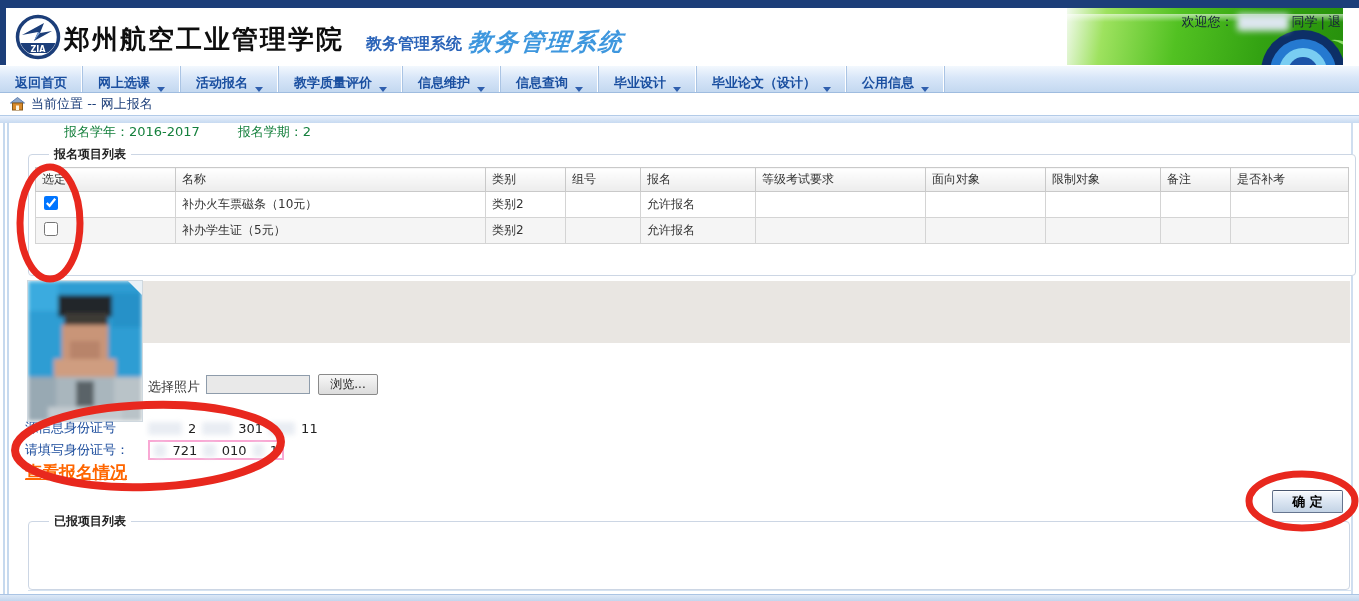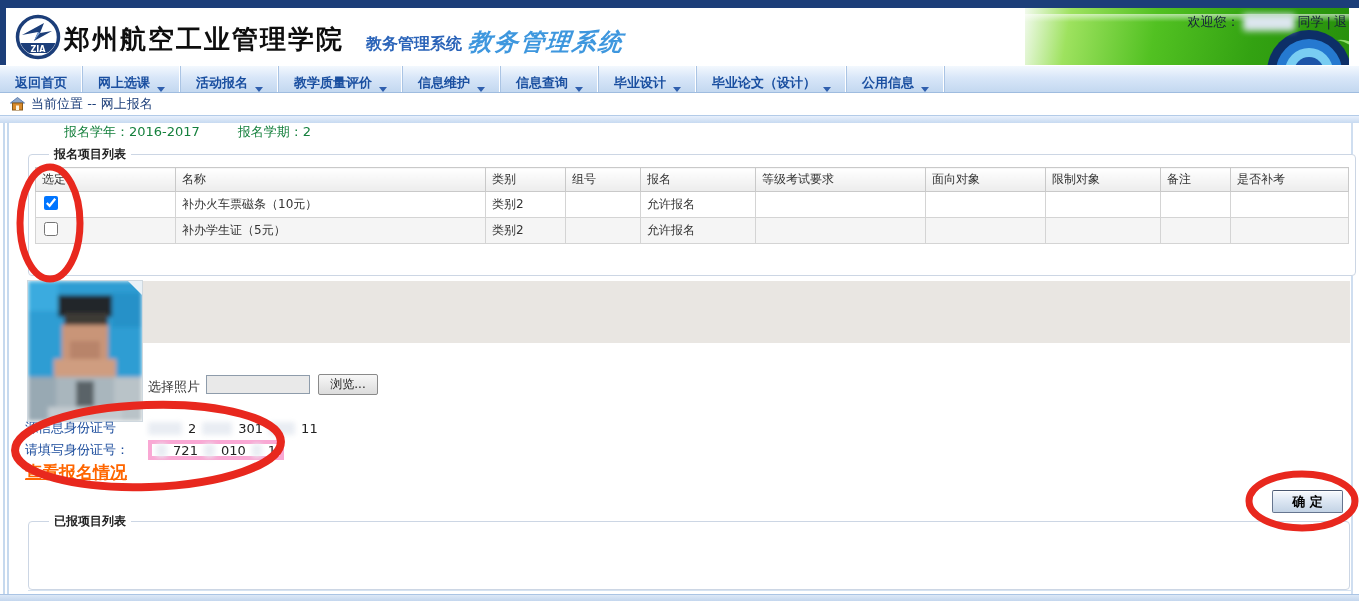--- a/index.html
+++ b/index.html
@@ -9,21 +9,21 @@
     background:#fff;font-size:13px;color:#333;
   }
   
   .top-strip{position:absolute;left:0;top:0;width:1359px;height:8px;background:#1c3e79;}
   .header{position:absolute;left:0;top:8px;width:1359px;height:57px;background:#fff;overflow:hidden;}
   .header-left-edge{position:absolute;left:0;top:0;width:6px;height:57px;background:#1c3e79;}
   .logo{position:absolute;left:14px;top:5px;}
   .school-name{position:absolute;left:64px;top:14px;font-size:26px;font-weight:bold;color:#0e0e0e;letter-spacing:2px;white-space:nowrap;}
   .sys-name{position:absolute;left:366px;top:26px;font-size:16px;font-weight:bold;color:#2a63b8;white-space:nowrap;}
   .sys-italic{position:absolute;left:468px;top:18px;font-size:24px;font-weight:bold;font-style:italic;color:#3e97de;letter-spacing:2px;transform:skewX(-6deg);white-space:nowrap;}
-  .green-block{position:absolute;right:10px;top:0;width:324px;height:57px;overflow:hidden;
+  .green-block{position:absolute;right:16px;top:0;width:276px;height:57px;overflow:hidden;
     background:linear-gradient(100deg,#f2faee 0%,#9ee25f 14%,#52c122 40%,#33a212 70%,#27900c 100%);}
   .green-hl{position:absolute;left:0;top:6px;width:324px;height:8px;background:linear-gradient(#ffffff99,#ffffff00);}
   .disc{position:absolute;right:-18px;top:14px;}
   .welcome{position:absolute;top:5px;right:2px;display:flex;align-items:center;gap:3px;color:#16213a;font-size:13px;white-space:nowrap;}
   .name-blur{display:inline-block;width:52px;height:17px;background:#dce6ee;border-radius:3px;filter:blur(3px);}
   
   .navbar{position:absolute;left:0;top:65px;width:1359px;height:28px;box-sizing:border-box;
     background:linear-gradient(#f3f8fe,#d8e6f8 45%,#c3d8f0);
     border-top:1px solid #ffffff;border-bottom:1px solid #9fbcdf;display:flex;align-items:stretch;}
   .nav-item{display:flex;align-items:flex-end;gap:7px;padding:0 15px;font-size:13px;font-weight:bold;color:#1a4fa0;
@@ -53,21 +53,21 @@
   .photo{position:absolute;left:28px;top:281px;width:114px;height:140px;outline:1px solid #cfd8df;}
   .gray-band{position:absolute;left:143px;top:281px;width:1207px;height:62px;background:#e9e6e2;}
   .upload-label{position:absolute;left:148px;top:378px;font-size:13px;color:#333;}
   .upload-input{position:absolute;left:206px;top:375px;width:104px;height:19px;box-sizing:border-box;border:1px solid #8e9cab;background:#e9e9e9;font-size:12px;padding:1px 3px;}
   .browse-btn{position:absolute;left:318px;top:374px;width:60px;height:21px;box-sizing:border-box;border:1px solid #8a8a8a;background:linear-gradient(#f7f7f7,#dcdcdc);font-size:12px;color:#222;text-align:center;line-height:18px;border-radius:2px;cursor:pointer;}
   
   .id-row{position:absolute;left:25px;display:flex;align-items:center;font-size:13px;white-space:nowrap;}
   .id-label{color:#1b4c9c;width:123px;}
   .id-vals{display:flex;align-items:center;gap:6px;color:#222;}
   .blur-blob{display:inline-block;height:13px;background:#e9edf3;border-radius:2px;filter:blur(2.5px);}
-  .id-input{display:flex;align-items:center;gap:6px;box-sizing:border-box;border:4px solid #f9a8d4;background:#fff;height:20px;width:136px;padding:0 4px;color:#222;}
+  .id-input{display:flex;align-items:center;gap:6px;box-sizing:border-box;border:2px solid #f9a8d4;background:#fff;height:20px;width:136px;padding:0 4px;color:#222;}
   .view-link{position:absolute;left:25px;top:461px;font-size:17px;font-weight:bold;color:#ff6600;text-decoration:underline;cursor:pointer;}
   
   .confirm-btn{position:absolute;left:1272px;top:490px;width:71px;height:23px;box-sizing:border-box;
     border:1px solid #66758f;border-top-color:#49576f;border-radius:2px;
     background:linear-gradient(#f8fafd,#dde7f3 45%,#c3d3e5);box-shadow:inset 0 1px 0 #fff;
     font-size:13px;font-weight:bold;color:#000;text-align:center;line-height:20px;cursor:pointer;font-family:"DejaVu Sans","Liberation Sans",sans-serif;}
   
   .annot{position:absolute;left:0;top:0;width:1359px;height:601px;pointer-events:none;z-index:50;}
 </style>
 </head>

